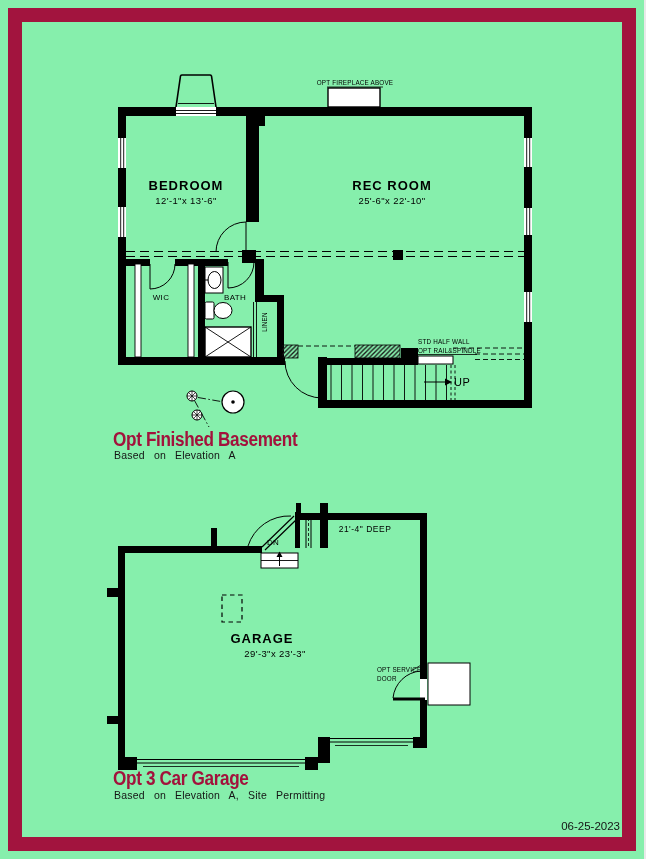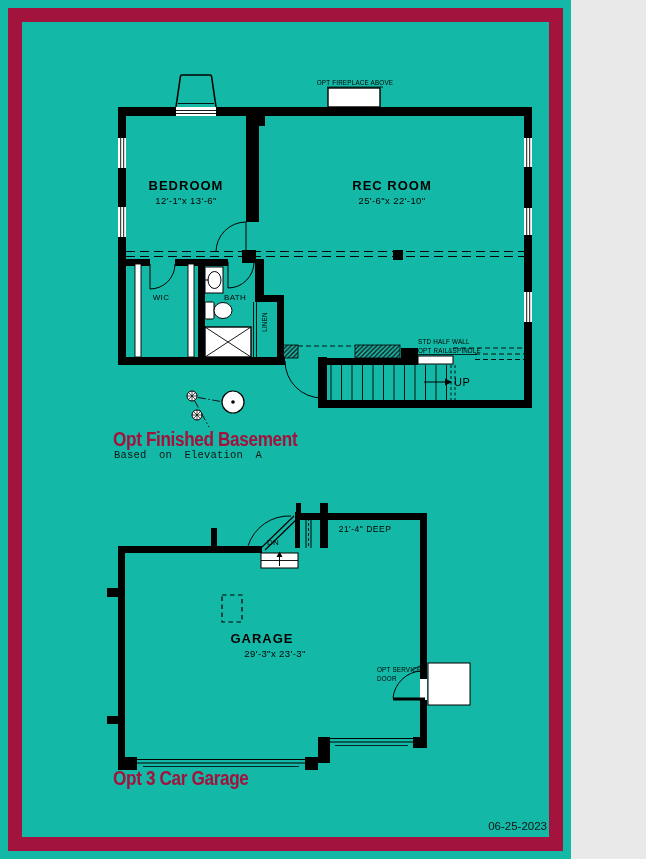--- a/index.html
+++ b/index.html
@@ -1,32 +1,32 @@
 <!DOCTYPE html>
 <html><head>
 <meta charset="utf-8">
 <style>
   html,body{margin:0;padding:0;background:#e9e9e9;}
-  .page{position:relative;width:541px;height:859px;background:#14b8a6;overflow:hidden;
-        font-family:"Liberation Sans",sans-serif;padding-left:30px;}
+  .page{position:relative;width:644px;height:859px;background:#86efac;overflow:hidden;
+        font-family:"Liberation Sans",sans-serif;}
   .frame{position:absolute;inset:8px;border:14px solid #A2143E;pointer-events:none;}
   .plan{position:absolute;}
   .plan .wall{fill:#000;stroke:none;}
   .plan .ln{stroke:#000;fill:none;}
   .plan text{fill:#000;font-family:"Liberation Sans",sans-serif;}
   .t-room{font-size:13px;font-weight:700;letter-spacing:1px;}
   .t-dim{font-size:9.5px;font-weight:400;letter-spacing:.4px;}
   .t-sm{font-size:8px;font-weight:400;letter-spacing:.3px;}
   .t-md{font-size:8.5px;font-weight:400;letter-spacing:.5px;}
   .t-xs{font-size:6.3px;font-weight:400;letter-spacing:.2px;}
   .t-up{font-size:11px;font-weight:400;letter-spacing:.5px;}
   .plan-title{position:absolute;font-weight:700;font-size:19.5px;letter-spacing:-.4px;
         transform:scaleX(.88);transform-origin:0 0;white-space:nowrap;color:#A2123C;}
   .plan-sub{position:absolute;font-size:10.5px;color:#141414;word-spacing:6px;
-        letter-spacing:.2px;white-space:nowrap;font-family:Liberation Mono, monospace;}
+        letter-spacing:.2px;white-space:nowrap;}
   .sheet-date{position:absolute;top:820px;right:24px;font-size:11.5px;color:#141414;}
 </style>
 </head>
 <body>
 
 <div class="page">
   <div class="frame" style="border-color: rgb(162, 20, 62);"></div>
 
   <svg class="plan" style="left:95px;top:56px" width="460" height="375" viewBox="0 0 460 375">
     <defs>
@@ -213,15 +213,16 @@
 
     <text class="t-md" x="270" y="37" text-anchor="middle">21'-4" DEEP</text>
     <text class="t-sm" x="178" y="50" text-anchor="middle">DN</text>
     <text class="t-room" x="167" y="148" text-anchor="middle">GARAGE</text>
     <text class="t-dim" x="180" y="162" text-anchor="middle">29'-3"x 23'-3"</text>
     <text class="t-xs" x="282" y="177">OPT SERVICE</text>
     <text class="t-xs" x="282" y="186">DOOR</text>
   </svg>
 
   <div class="plan-title" style="left: 113px; top: 767px; color: rgb(162, 18, 60);">Opt 3 Car Garage</div>
+  <div class="plan-sub" style="left:114px;top:789px">Based on Elevation A, Site Permitting</div>
 
   <div class="sheet-date">06-25-2023</div>
 </div>
 
 </body></html>

